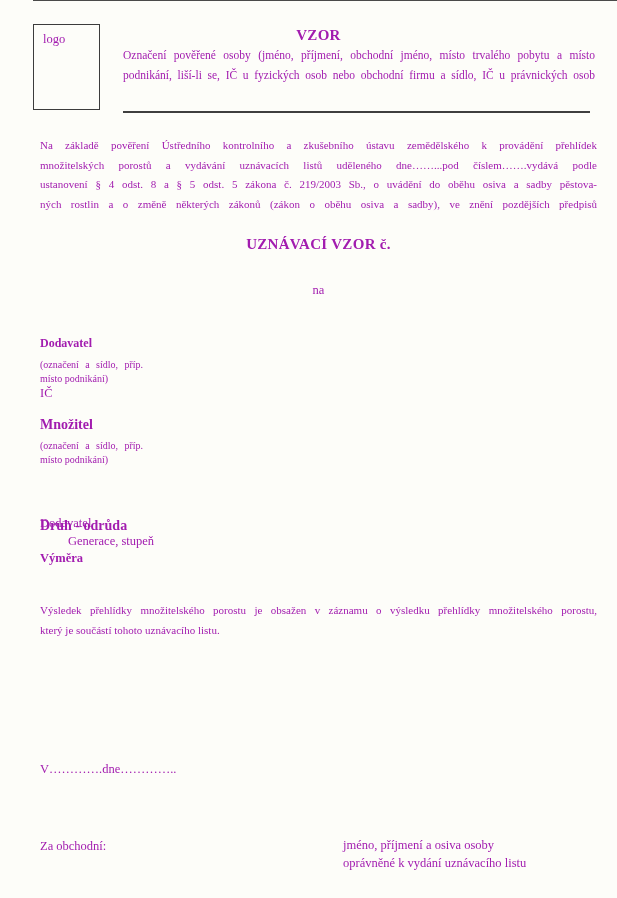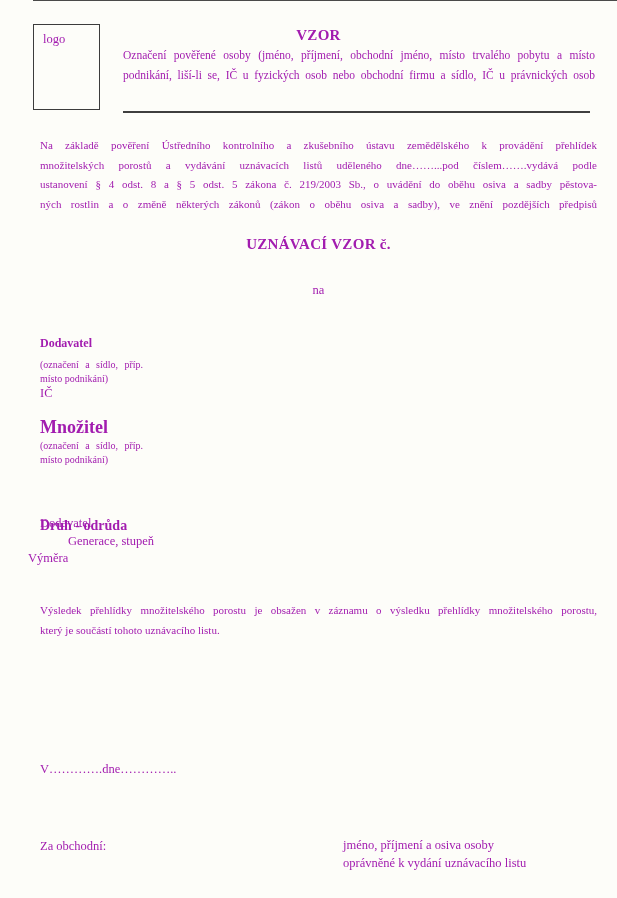--- a/index.html
+++ b/index.html
@@ -66,31 +66,31 @@
   <div class="abs center b h-main" style="left:40px; top:236px; width:557px;">UZNÁVACÍ VZOR č.</div>
   <div class="abs center" style="left:40px; top:283px; width:557px; font-size:12.5px;">na</div>
 
   <div class="abs b" style="left:40px; top:336px; font-size:12px;">Dodavatel</div>
   <div class="abs small-note" style="left:40px; top:358px; width:103px;">
     <div class="jline">(označení a sídlo, příp.</div>
     <div>místo podnikání)</div>
   </div>
   <div class="abs label-txt" style="left:40px; top:384px;">IČ</div>
 
-  <div class="abs b" style="left:40px; top:417px; font-size:18px;">Množitel</div>
+  <div class="abs b" style="left:40px; top:417px; font-size:14px;">Množitel</div>
   <div class="abs small-note" style="left:40px; top:439px; width:103px;">
     <div class="jline">(označení a sídlo, příp.</div>
     <div>místo podnikání)</div>
   </div>
 
   <div class="abs b" style="left:40px; top:482px; font-size:14px;margin-top:36px;">Druh - odrůda</div>
 
   <div class="abs label-txt" style="left:40px; top:514px;">Dodavatel</div>
   <div class="abs label-txt" style="left:48px; top:532px;margin-left:20px;">Generace, stupeň</div>
-  <div class="abs label-txt" style="left:28px; top:549px;">Výměra</div>
+  <div class="abs label-txt" style="left:40px; top:549px;font-weight:bold;">Výměra</div>
 
   <div class="abs body-txt" style="left:40px; top:601px; width:557px;">
     <div class="jline tight">Výsledek přehlídky množitelského porostu je obsažen v záznamu o výsledku přehlídky množitelského porostu,</div>
     <div>který je součástí tohoto uznávacího listu.</div>
   </div>
 
   <div class="abs label-txt" style="left:40px; top:760px;">V………….dne…………..</div>
 
   <div class="abs label-txt" style="left:40px; top:837px;">Za obchodní:</div>
   <div class="abs" style="left:343px; top:837px; font-size:12.5px; line-height:17.5px;">

